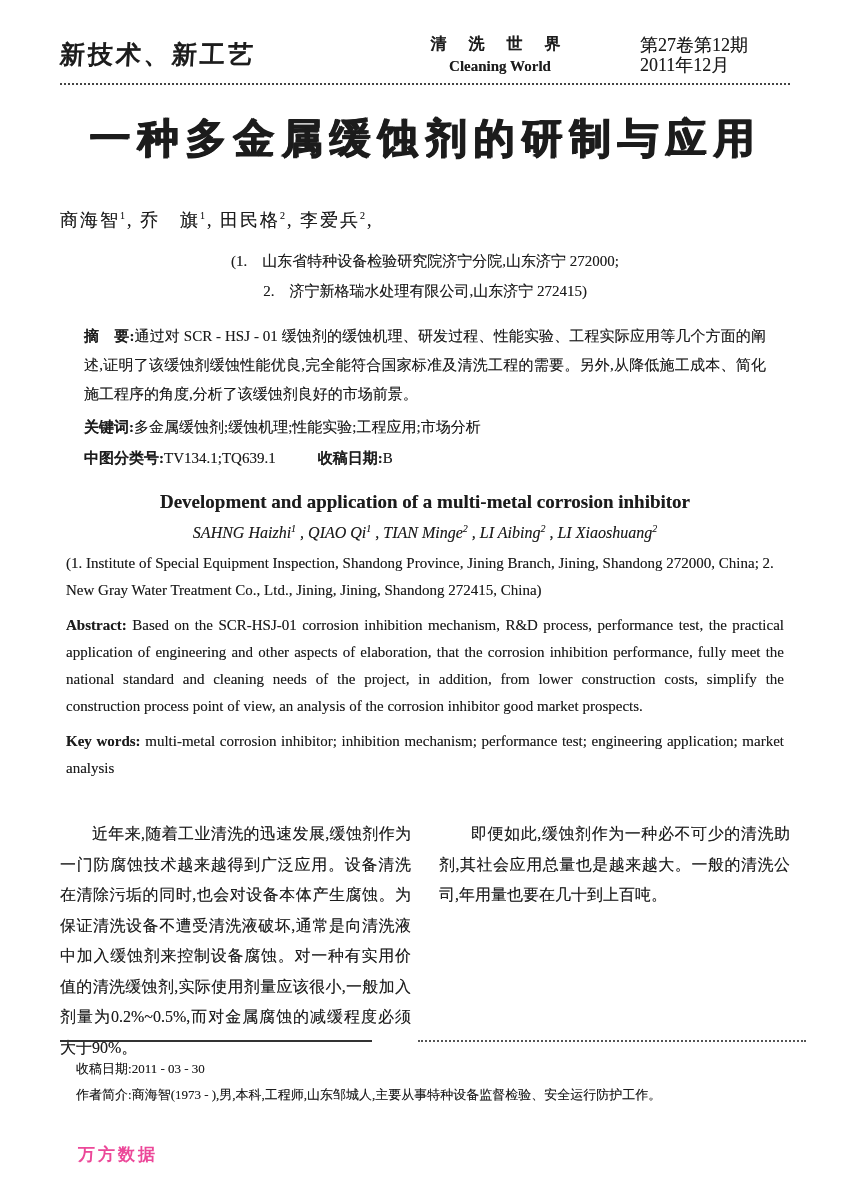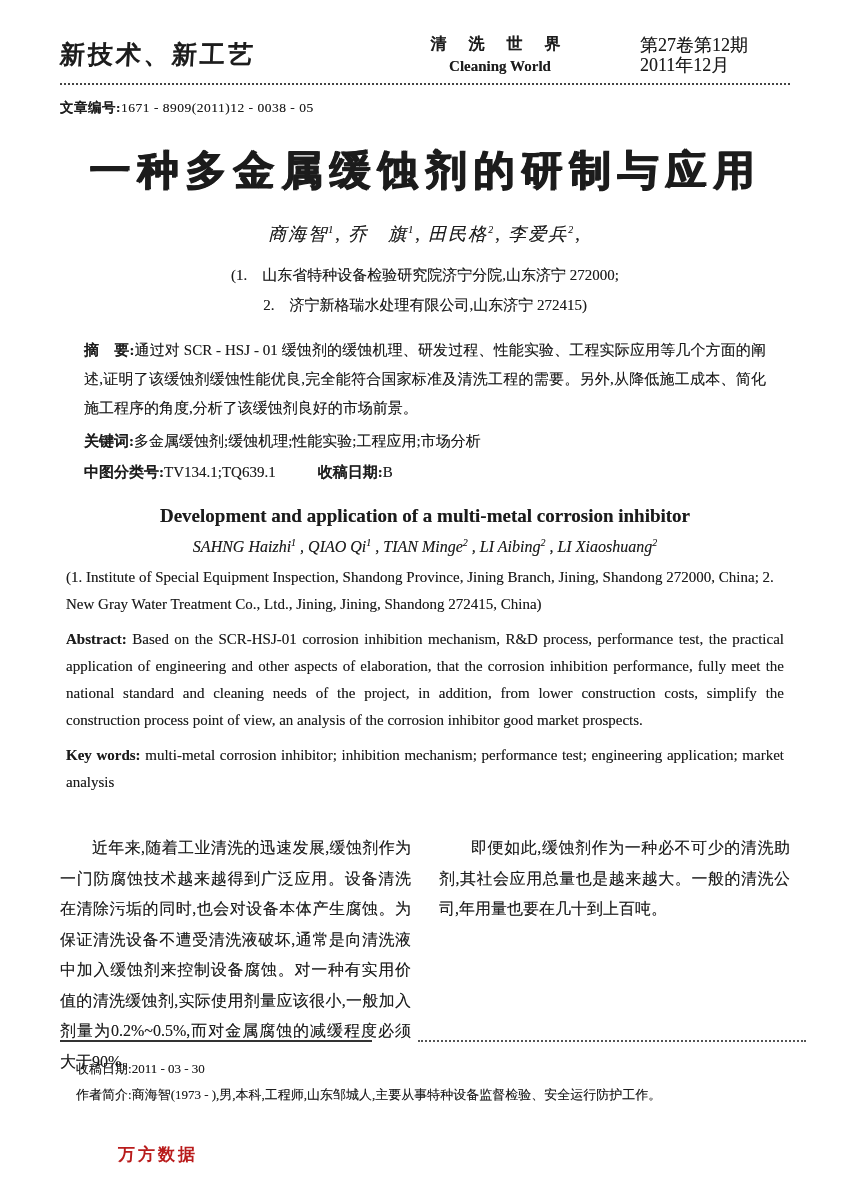--- a/index.html
+++ b/index.html
@@ -24,21 +24,21 @@
   .jh-right { width:150px; text-align:left; font-size:18px; line-height:20px; }
   .dotted-rule { border-bottom:2px dotted #444; margin-top:8px; }
   .article-no { font-size:13.5px; margin-top:14px; letter-spacing:0.5px; }
   .article-no .lbl { font-weight:bold; }
   
   .title-cn {
     margin-top:26px; text-align:center; font-size:41px; font-weight:bold;
     letter-spacing:7px; text-shadow:1.4px 0 0 currentColor, 0 0.8px 0 currentColor;
     white-space:nowrap;
   }
-  .authors-cn { margin-top:24px; text-align:center; font-size:18px; letter-spacing:2px;font-style:italic; }
+  .authors-cn { margin-top:42px; text-align:left; font-size:18px; letter-spacing:2px; }
   .authors-cn sup, .authors-en sup { font-size:10px; }
   .affils-cn { margin-top:14px; text-align:center; font-size:15px; line-height:30px; }
   
   .abs-block { margin:16px 24px 4px 24px; font-size:15px; line-height:29px; text-align:justify; }
   .abs-block .lbl { font-weight:bold; }
   .kw-line { margin:2px 24px 0 24px; font-size:15px; line-height:29px; }
   .kw-line .lbl { font-weight:bold; }
   .clc-line { margin:2px 24px 0 24px; font-size:15px; line-height:29px; }
   .clc-line .lbl { font-weight:bold; }
   .clc-gap { display:inline-block; width:42px; }
@@ -55,44 +55,41 @@
   
   .footnote { position:absolute; left:60px; right:46px; top:1040px; }
   .fn-rule { display:flex; align-items:center; }
   .fn-rule .solid { width:312px; border-top:2px solid #333; }
   .fn-rule .spacer { width:46px; }
   .fn-rule .dots { flex:1; border-top:2px dotted #555; }
   .fn-lines { margin-top:14px; font-size:13px; line-height:26px; padding-left:16px; }
   
   .watermark {
     position:absolute; left:78px; bottom:14px; font-size:17px; letter-spacing:3px;
-    color:#b91c1c; text-shadow:none; font-weight:bold;margin-left:40px;
+    color:#ec4899; text-shadow:none; font-weight:bold;
   }
 </style>
 </head>
 <body>
 
 <div class="page">
 
   <div class="jheader">
     <div class="jh-left">新技术、新工艺</div>
     <div class="jh-center">
       <div class="cn">清 洗 世 界</div>
       <div class="en">Cleaning World</div>
     </div>
     <div class="jh-right">
       <div>第27卷第12期</div>
       <div>2011年12月</div>
     </div>
   </div>
   <div class="dotted-rule"></div>
 
-  <div class="article-no">
-    <span class="lbl">文章编号:</span><span>1671 - 8909(2011)12 - 0038 - 05</span>
-  </div>
 
   <div class="title-cn">一种多金属缓蚀剂的研制与应用</div>
 
   <div class="authors-cn">
     <span><span>商海智</span><sup>1</sup><span>,</span></span>
     <span><span>乔　旗</span><sup>1</sup><span>,</span></span>
     <span><span>田民格</span><sup>2</sup><span>,</span></span>
     <span><span>李爱兵</span><sup>2</sup><span>,</span></span>
   </div>
 

